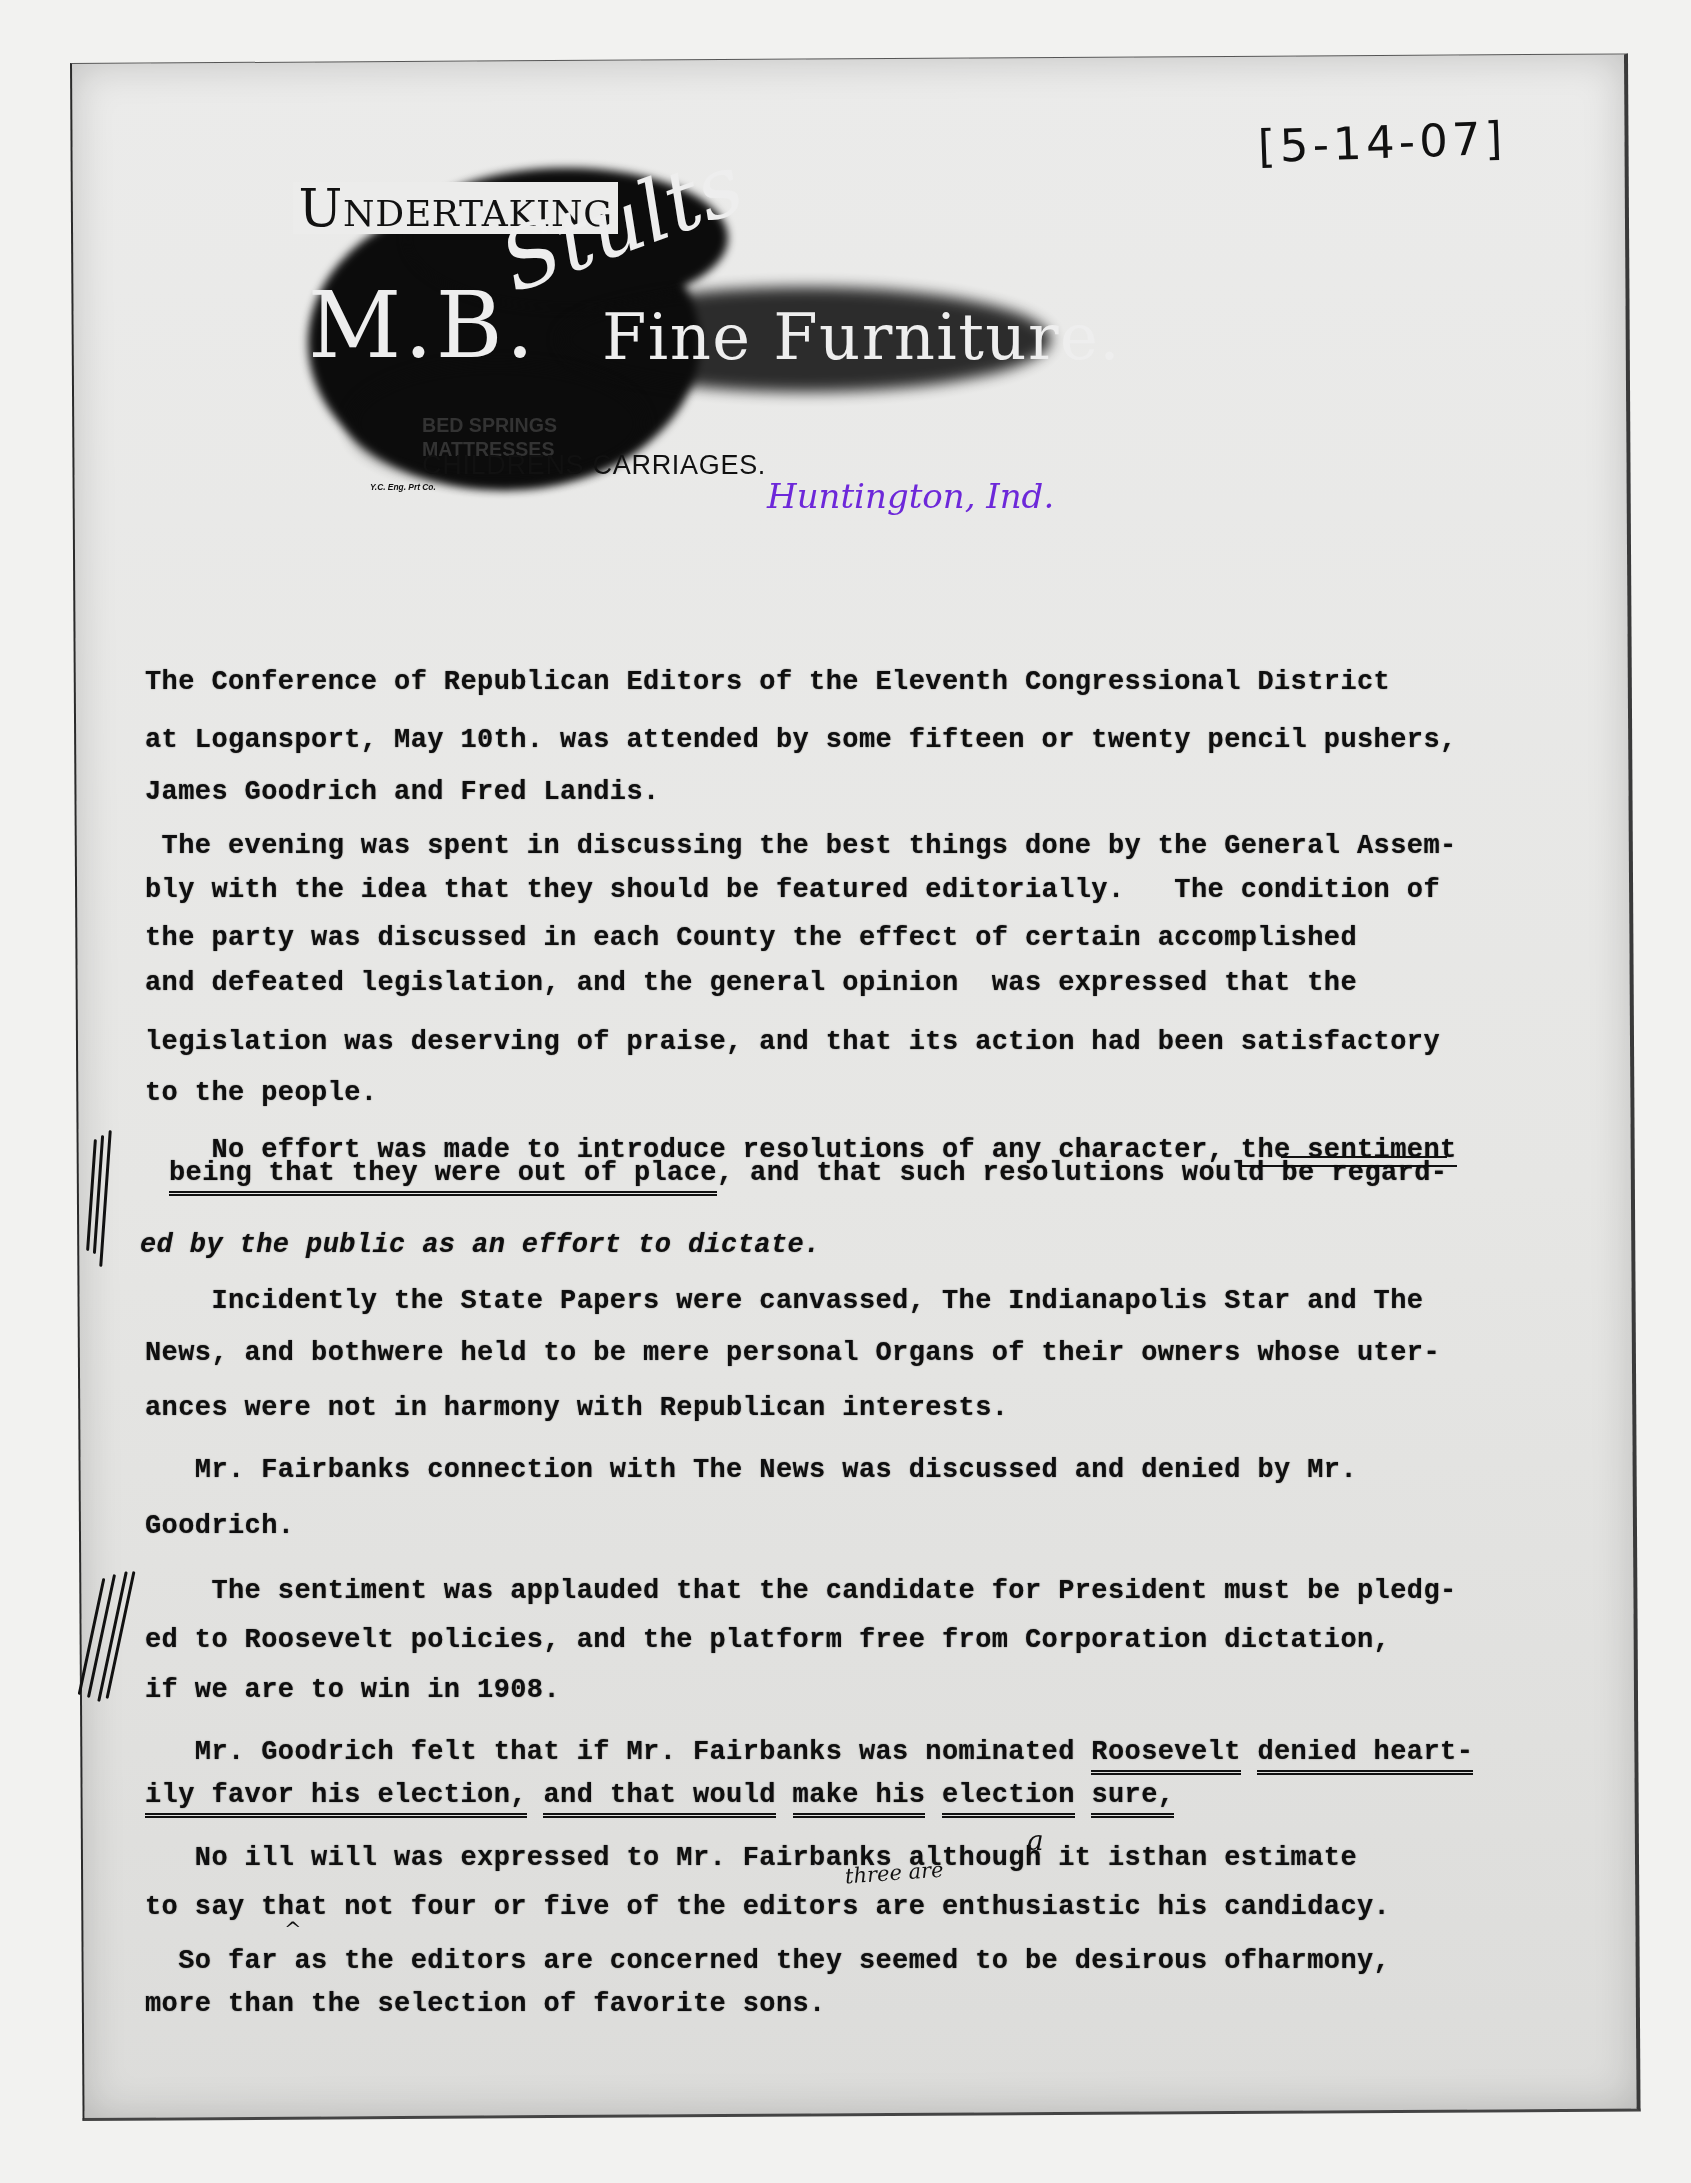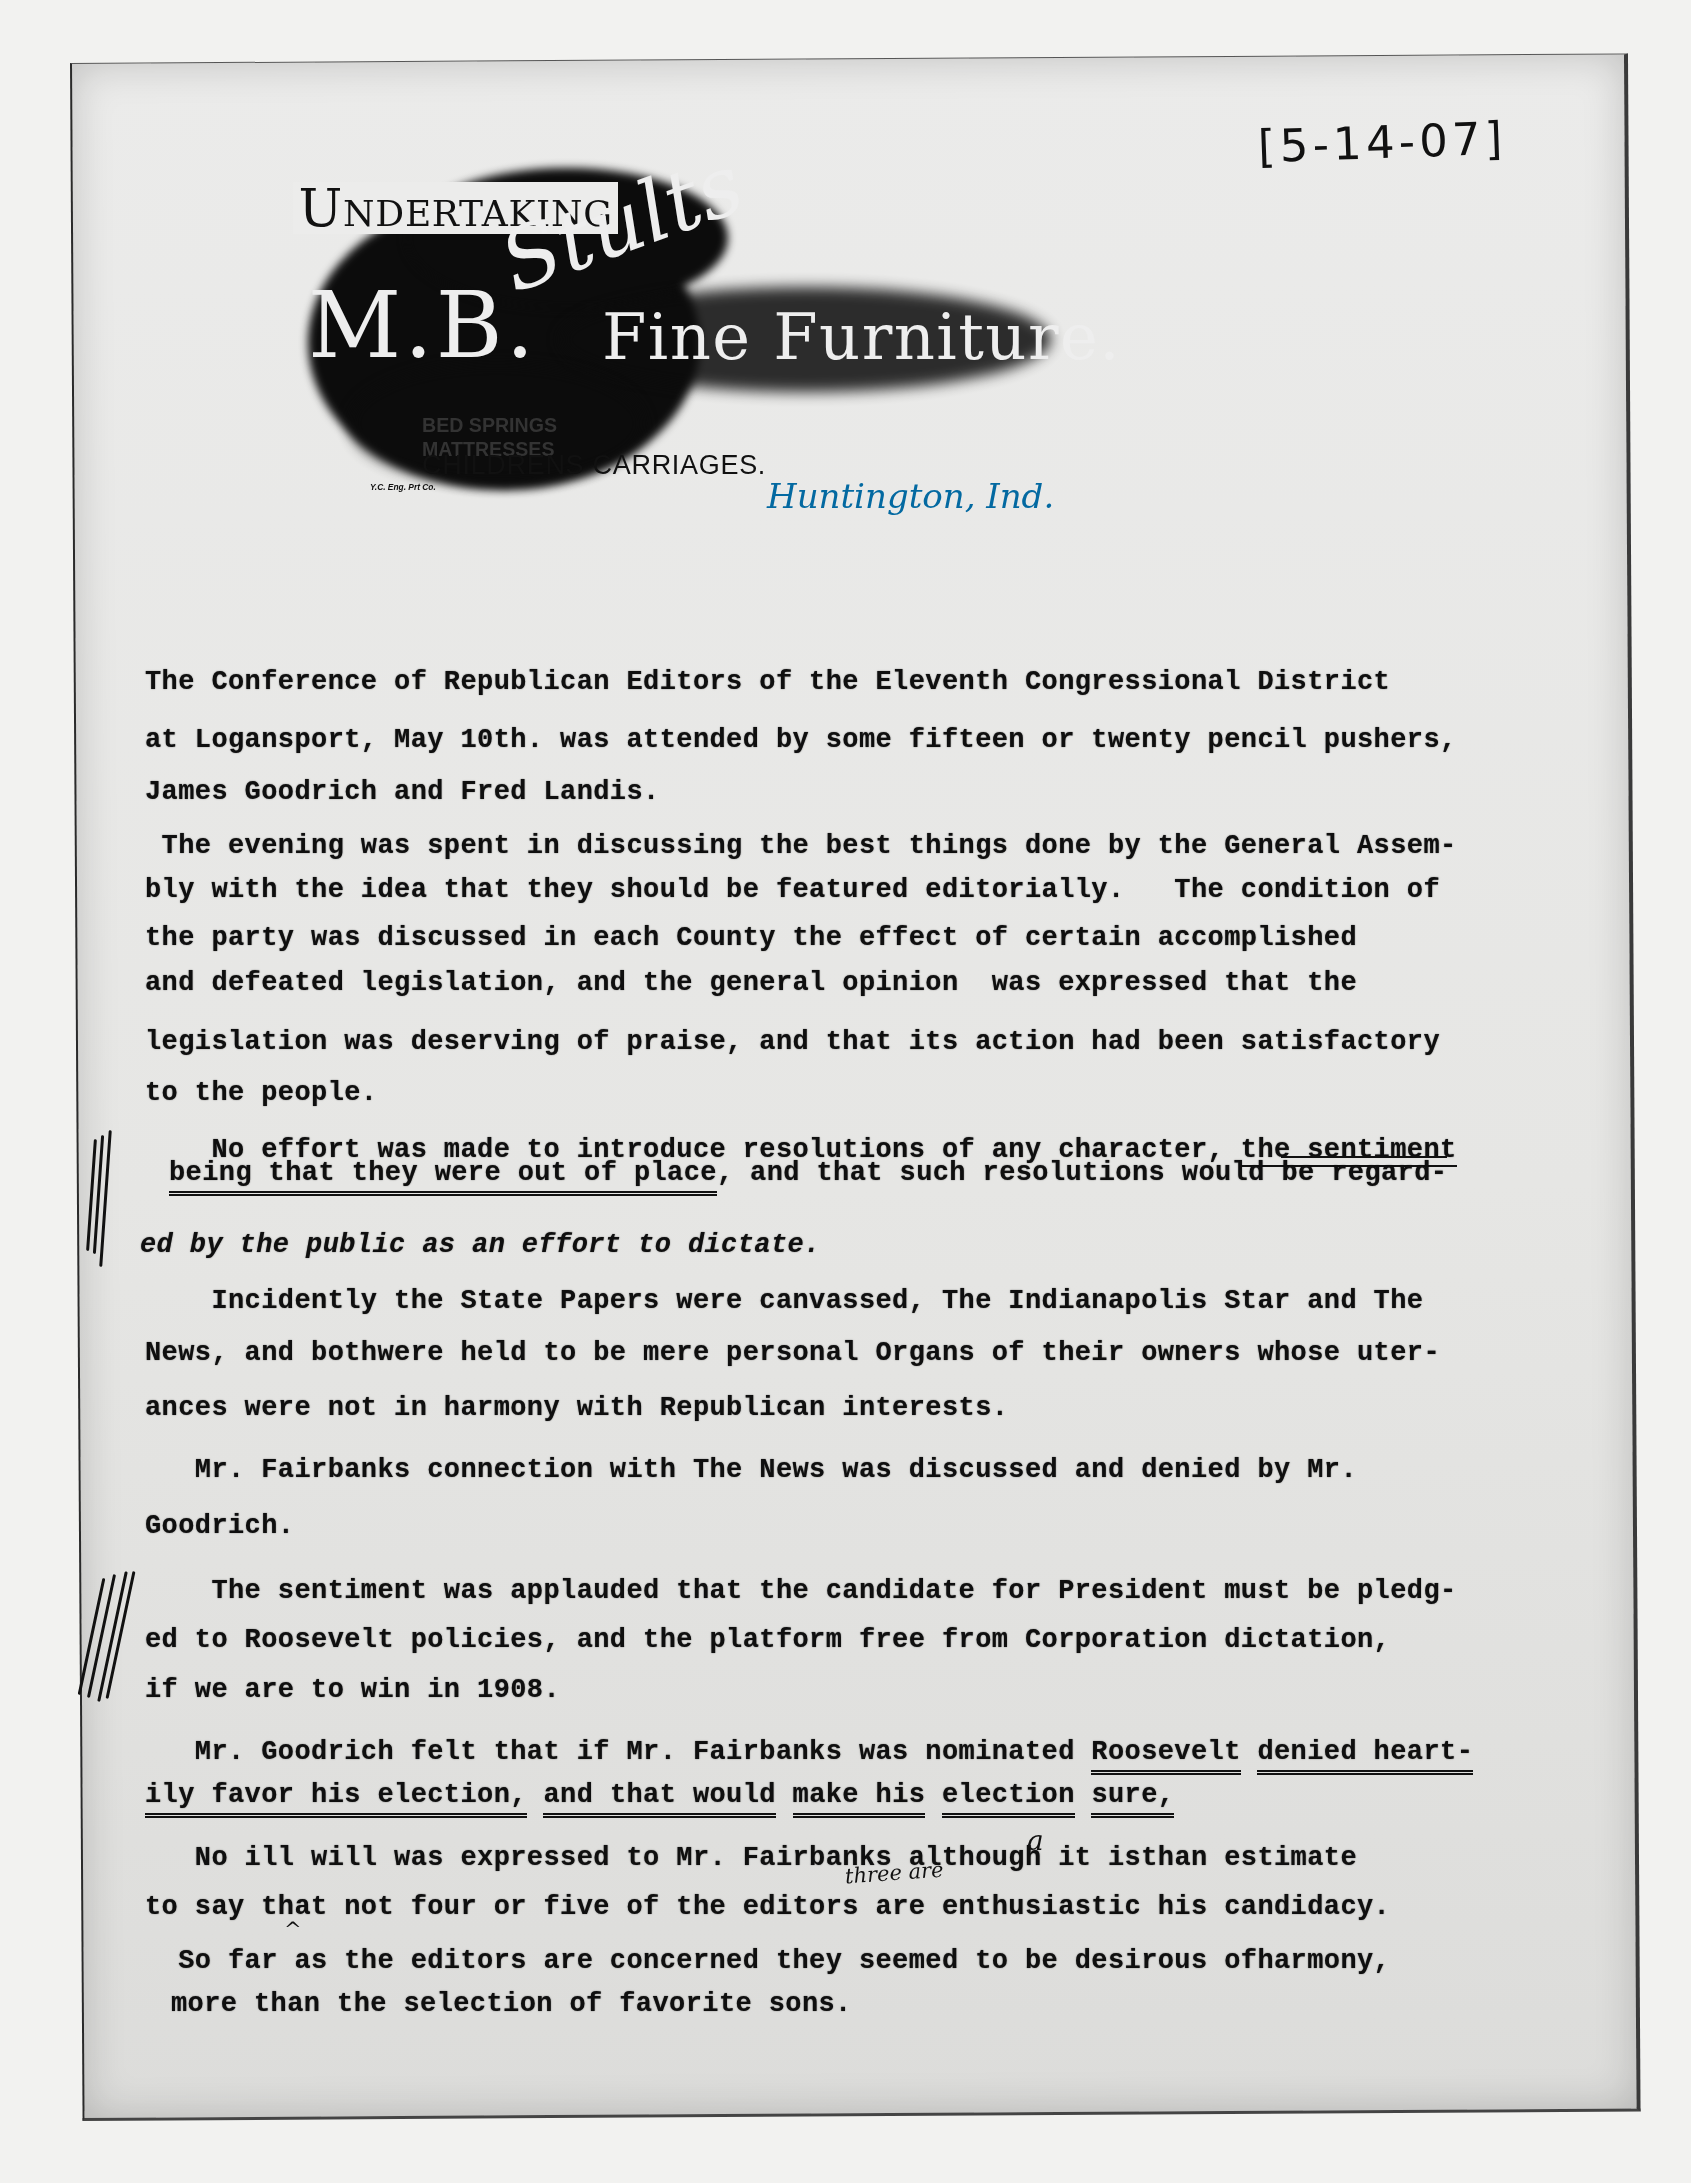--- a/index.html
+++ b/index.html
@@ -130,21 +130,21 @@
       font-size: 8.4px;
       color: #111;
     }
     .lh-city {
       position: absolute;
       left: 501px;
       top: 322px;
       font-family: "DejaVu Serif", serif;
       font-style: italic;
       font-size: 34px;
-      color: #0369a1;
+      color: #6d28d9;
     }
     
     .body {
       position: absolute;
       left: 0;
       top: 0;
       width: 1692px;
     }
     .line {
       position: absolute;
@@ -242,15 +242,15 @@
   <div class="line" style="left:145px;top:1737px;"><span>   Mr. Goodrich felt that if Mr. Fairbanks was nominated </span><span class="uu">Roosevelt</span><span> </span><span class="uu">denied heart-</span></div>
   <div class="line" style="left:145px;top:1780px;"><span class="uu">ily favor his election,</span><span> </span><span class="uu">and that would</span><span> </span><span class="uu">make his</span><span> </span><span class="uu">election</span><span> </span><span class="uu">sure,</span></div>
 
   <div class="line" style="left:145px;top:1843px;"><span>   No ill will was expressed to Mr. Fairbanks although it is</span><span>than estimate</span></div>
   <div class="annot" style="left:845px;top:1861px;font-size:21px;transform:rotate(-4deg);">three are</div>
   <div class="annot" style="left:1027px;top:1824px;font-size:28px;">a</div>
   <div class="line" style="left:145px;top:1892px;"><span>to say that not</span><span> four or five of the editors are enthusiastic his candidacy.</span></div>
   <div class="annot" style="left:284px;top:1917px;font-size:21px;">^</div>
 
   <div class="line" style="left:145px;top:1946px;"><span>  So far as the editors are concerned they seemed to be desirous of</span><span>harmony,</span></div>
-  <div class="line" style="left:145px;top:1989px;margin-left:26px;">more than the selection of favorite sons.</div>
+  <div class="line" style="left:145px;top:1989px;">more than the selection of favorite sons.</div>
 </div>
 
 
 </body></html>

